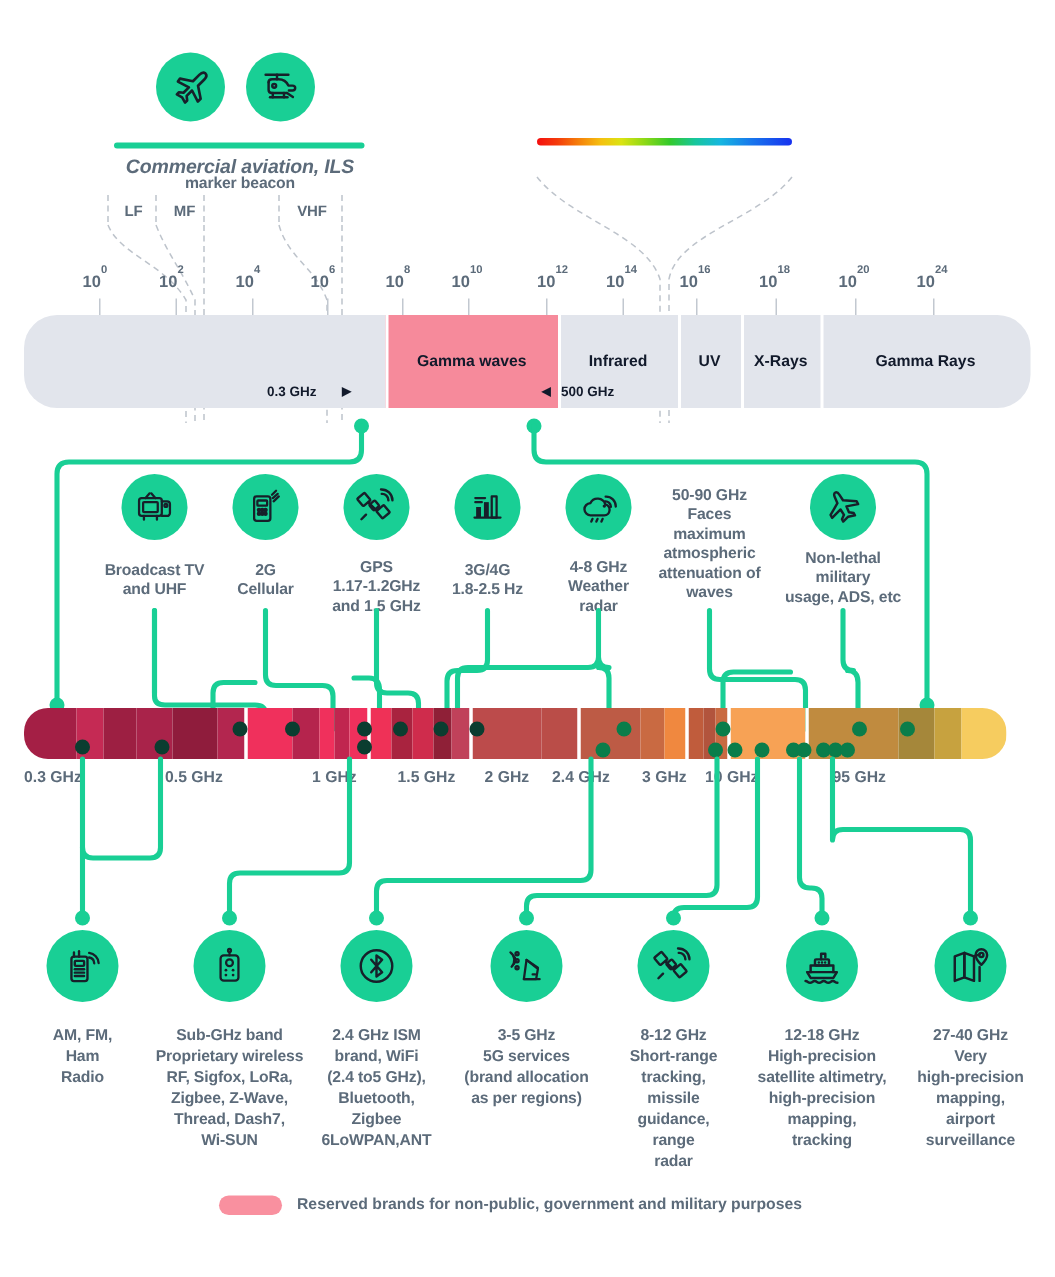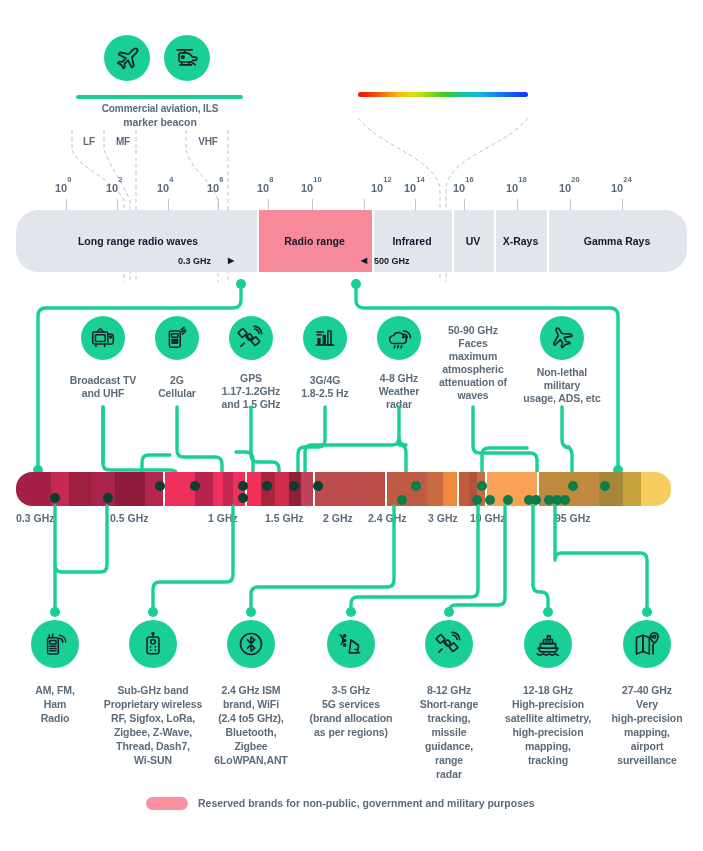--- a/index.html
+++ b/index.html
@@ -118,21 +118,21 @@
       <path d="M15.7 15.4l3.4 2.3"></path>
       <path d="M6 17.9h10"></path>
       <path d="M7.6 15.4v2.5"></path>
       <path d="M14 15.4v2.5"></path>
       <circle cx="8.4" cy="11.3" r="1.1"></circle>
     </svg>
   </div>
 
   <div class="abs greenrule" style="left:76px;top:95px;width:167px;"></div>
 
-  <div class="abs lbl" style="left:74px;top:103px;width:172px;font-size:10px;">Commercial aviation, ILS</div>
+  <div class="abs lbl" style="left:74px;top:103px;width:172px;font-size:13px;font-style:italic;">Commercial aviation, ILS</div>
   <div class="abs lbl" style="left:74px;top:116px;width:172px;font-size:10.5px;">marker beacon</div>
 
   <div class="abs vislight" style="left:358px;top:92px;width:170px;"></div>
 
   <div class="abs lbl" style="left:74px;top:136px;width:30px;font-size:10px;">LF</div>
   <div class="abs lbl" style="left:108px;top:136px;width:30px;font-size:10px;">MF</div>
   <div class="abs lbl" style="left:190px;top:136px;width:36px;font-size:10px;">VHF</div>
 
   <svg class="guides" width="703" height="851">
     <g stroke="#bdc3cb" stroke-width="1" fill="none" stroke-dasharray="4,3">
@@ -160,21 +160,21 @@
       <div class="axis-num" style="left: 106px; top: 180px;">10<sup>2</sup></div>
       <div class="axis-tick" style="left: 117px; top: 199px; height: 11px;"></div>
       <div class="axis-num" style="left: 157px; top: 180px;">10<sup>4</sup></div>
       <div class="axis-tick" style="left: 168px; top: 199px; height: 11px;"></div>
       <div class="axis-num" style="left: 207px; top: 180px;">10<sup>6</sup></div>
       <div class="axis-tick" style="left: 218px; top: 199px; height: 11px;"></div>
       <div class="axis-num" style="left: 257px; top: 180px;">10<sup>8</sup></div>
       <div class="axis-tick" style="left: 268px; top: 199px; height: 11px;"></div>
       <div class="axis-num" style="left: 301px; top: 180px;">10<sup>10</sup></div>
       <div class="axis-tick" style="left: 312px; top: 199px; height: 11px;"></div>
-      <div class="axis-num" style="left: 371px; top: 180px;">10<sup>12</sup></div>
+      <div class="axis-num" style="left: 358px; top: 180px;">10<sup>12</sup></div>
       <div class="axis-tick" style="left: 364px; top: 199px; height: 11px;"></div>
       <div class="axis-num" style="left: 404px; top: 180px;">10<sup>14</sup></div>
       <div class="axis-tick" style="left: 415px; top: 199px; height: 11px;"></div>
       <div class="axis-num" style="left: 453px; top: 180px;">10<sup>16</sup></div>
       <div class="axis-tick" style="left: 464px; top: 199px; height: 11px;"></div>
       <div class="axis-num" style="left: 506px; top: 180px;">10<sup>18</sup></div>
       <div class="axis-tick" style="left: 517px; top: 199px; height: 11px;"></div>
       <div class="axis-num" style="left: 559px; top: 180px;">10<sup>20</sup></div>
       <div class="axis-tick" style="left: 570px; top: 199px; height: 11px;"></div>
       <div class="axis-num" style="left: 611px; top: 180px;">10<sup>24</sup></div>
@@ -183,22 +183,21 @@
 
   <div class="embar" style="left:16px;top:210px;width:671px;height:62px;">
     <div class="emseg pink" style="left:241px;width:115px;"></div>
     <div class="emdiv" style="left:241px;"></div>
     <div class="emdiv" style="left:356px;"></div>
     <div class="emdiv" style="left:436px;"></div>
     <div class="emdiv" style="left:478px;"></div>
     <div class="emdiv" style="left:531px;"></div>
   </div>
 
-  <div class="emlabel" style="left:20px;top:235px;width:236px;">Long range radio waves</div>
-  <div class="emlabel" style="left:257px;top:235px;width:115px;">Radio range</div>
+  <div class="emlabel" style="left:257px;top:235px;width:115px;">Gamma waves</div>
   <div class="emlabel" style="left:372px;top:235px;width:80px;">Infrared</div>
   <div class="emlabel" style="left:452px;top:235px;width:42px;">UV</div>
   <div class="emlabel" style="left:494px;top:235px;width:53px;">X-Rays</div>
   <div class="emlabel" style="left:547px;top:235px;width:140px;">Gamma Rays</div>
 
   <div class="emsub" style="left:178px;top:256px;">0.3 GHz</div>
   <div class="emsub" style="left:228px;top:256px;font-size:8px;">▶</div>
   <div class="emsub" style="left:361px;top:256px;font-size:8px;">◀</div>
   <div class="emsub" style="left:374px;top:256px;">500 GHz</div>
 

